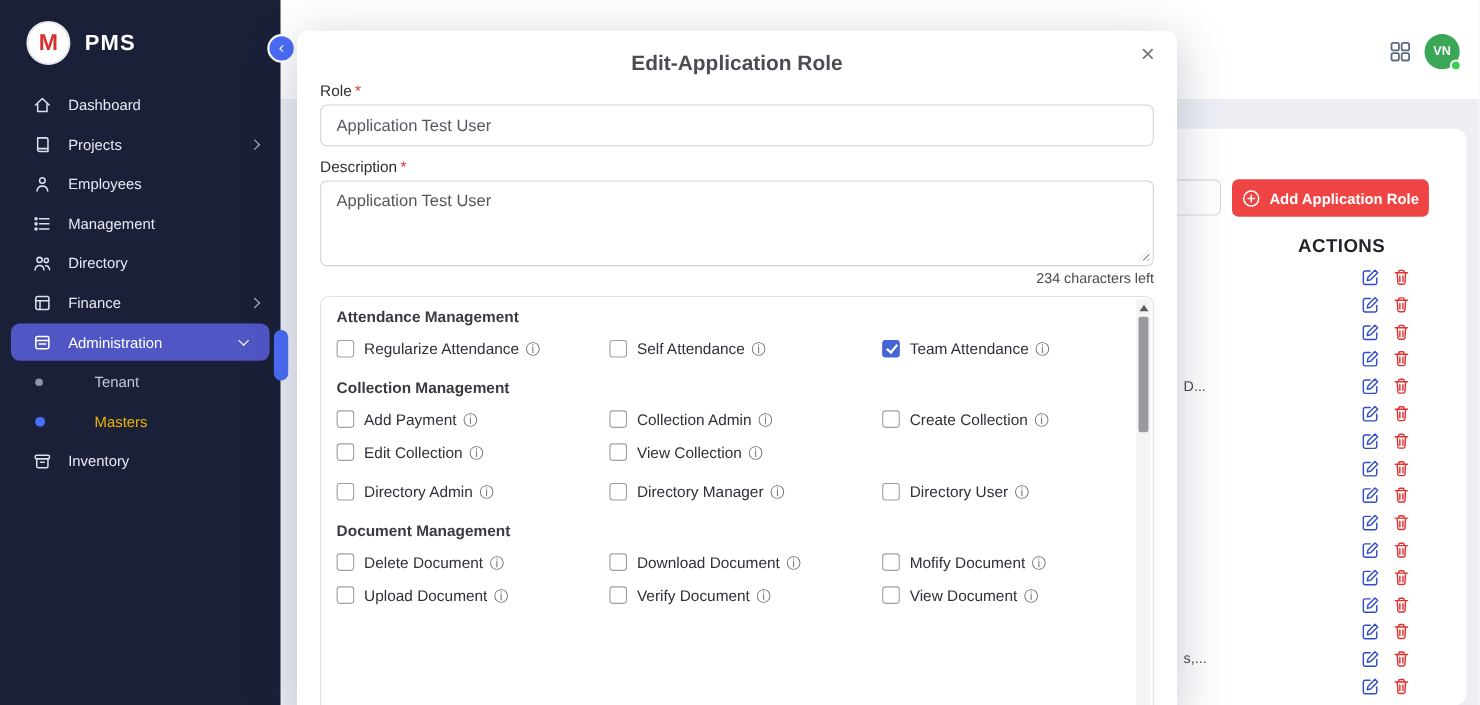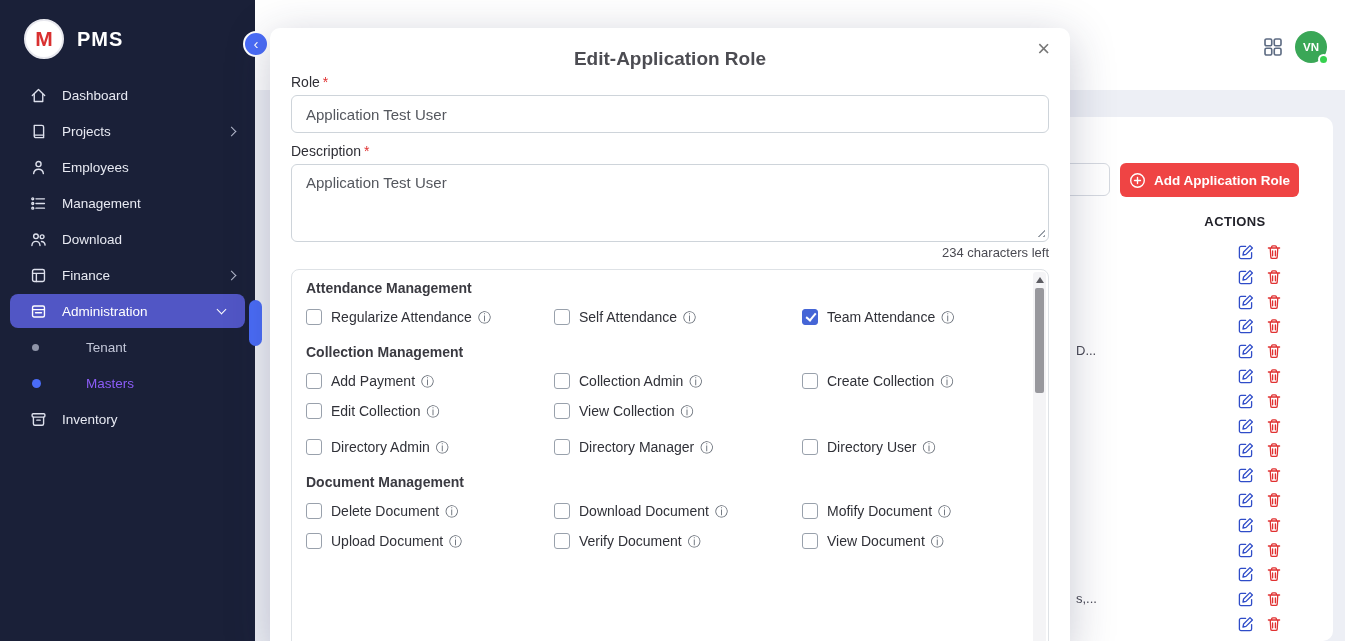--- a/index.html
+++ b/index.html
@@ -32,42 +32,42 @@
   .side-item.active { margin:1px 10px; height:34px; border-radius:8px; background:#5156c5;
                       padding-left:20px; color:#fff; }
   .side-item.active .ic { color:#fff; }
   .chev-r { width:7px; height:7px; border-right:1.6px solid #b4b9cd; border-bottom:1.6px solid #b4b9cd;
             transform:rotate(-45deg); margin-left:auto; }
   .chev-d { width:7px; height:7px; border-right:1.6px solid #fff; border-bottom:1.6px solid #fff;
             transform:rotate(45deg); margin-left:auto; margin-top:-4px; }
   .sub-item { height:36px; display:flex; align-items:center; padding-left:32px;
               color:#c3c7d9; font-size:13.5px; cursor:pointer; }
   .sub-item .dot { width:7px; height:7px; border-radius:50%; background:#8f94a8; margin-right:47px; flex:none; }
-  .sub-item.selected { color:#8b5cf6; }
+  .sub-item.selected { color:#eab308; }
   .sub-item.selected .dot { width:9px; height:9px; background:#4a6cf7; margin-right:45px; }
 
   .collapse-btn { position:absolute; left:243px; top:31px; width:26px; height:26px; border-radius:50%;
                   background:#4a6cf7; color:#fff; border:2px solid #fff; z-index:6; cursor:pointer;
                   font-size:15px; line-height:1; display:flex; align-items:center; justify-content:center; padding:0 0 2px 0; }
   .active-indicator { position:absolute; left:249px; top:300px; width:13px; height:46px;
                       background:#4a6cf7; border-radius:7px; z-index:6; }
 
   
   .card { position:absolute; left:285px; top:117px; width:1048px; height:524px;
           background:#fff; border-radius:10px; }
   .search-input { position:absolute; left:525px; top:46px; width:300px; height:33px;
                   border:1px solid #d5d9e0; border-radius:6px; background:#fff; padding:0 12px;
                   font-family:inherit; font-size:13px; color:#555; }
   .add-btn { position:absolute; left:835px; top:46px; width:179px; height:34px;
              background:#ef4444; border:0; border-radius:6px; color:#fff; cursor:pointer;
              font-family:inherit; font-size:13.5px; font-weight:600;
              display:flex; align-items:center; justify-content:center; gap:8px; }
   .add-btn .ic { width:17px; height:17px; color:#fff; }
-  .actions-header { position:absolute; left:895px; top:97px; width:110px; text-align:center;
-                    font-size:13px; font-weight:bold; color:#23232b; letter-spacing:.4px; }
+  .actions-header { position:absolute; left:895px; top:97px; width:110px; text-align:left;
+                    font-size:17px; font-weight:bold; color:#23232b; letter-spacing:.4px; }
   .rows-wrap { position:absolute; left:775px; top:123px; width:270px; height:401px; overflow:hidden; }
   .arow { position:absolute; left:0; width:270px; height:24.8px; }
   .cell-fragment { position:absolute; left:16px; top:4px; font-size:13px; color:#4a4a55; }
   .icon-btn { position:absolute; top:4px; width:16px; height:16px; background:none; border:0; padding:0; cursor:pointer; }
   .icon-btn.edit { left:178px; color:#2f4cc8; }
   .icon-btn.del  { left:206px; color:#e03131; }
   .icon-btn .ic { width:16px; height:16px; display:block; }
 
   
   .ic svg { width:100%; height:100%; display:block; }
@@ -182,21 +182,21 @@
       </div>
       <div class="side-item">
         <span class="ic">
           <svg viewBox="0 0 16 16">
             <circle cx="5.6" cy="5" r="2.2"></circle>
             <path d="M1.8 13.6c.2-2.4 1.8-3.8 3.8-3.8s3.6 1.4 3.8 3.8"></path>
             <circle cx="11.4" cy="5.4" r="1.8"></circle>
             <path d="M10.8 9.9c1.9.1 3.2 1.4 3.4 3.4"></path>
           </svg>
         </span>
-        <span>Download</span>
+        <span>Directory</span>
       </div>
       <div class="side-item">
         <span class="ic">
           <svg viewBox="0 0 16 16">
             <rect x="2.4" y="2.4" width="11.2" height="11.2" rx="1.6"></rect>
             <path d="M2.4 6h11.2M6 6v7.6"></path>
           </svg>
         </span>
         <span>Finance</span>
         <span class="chev-r"></span>

